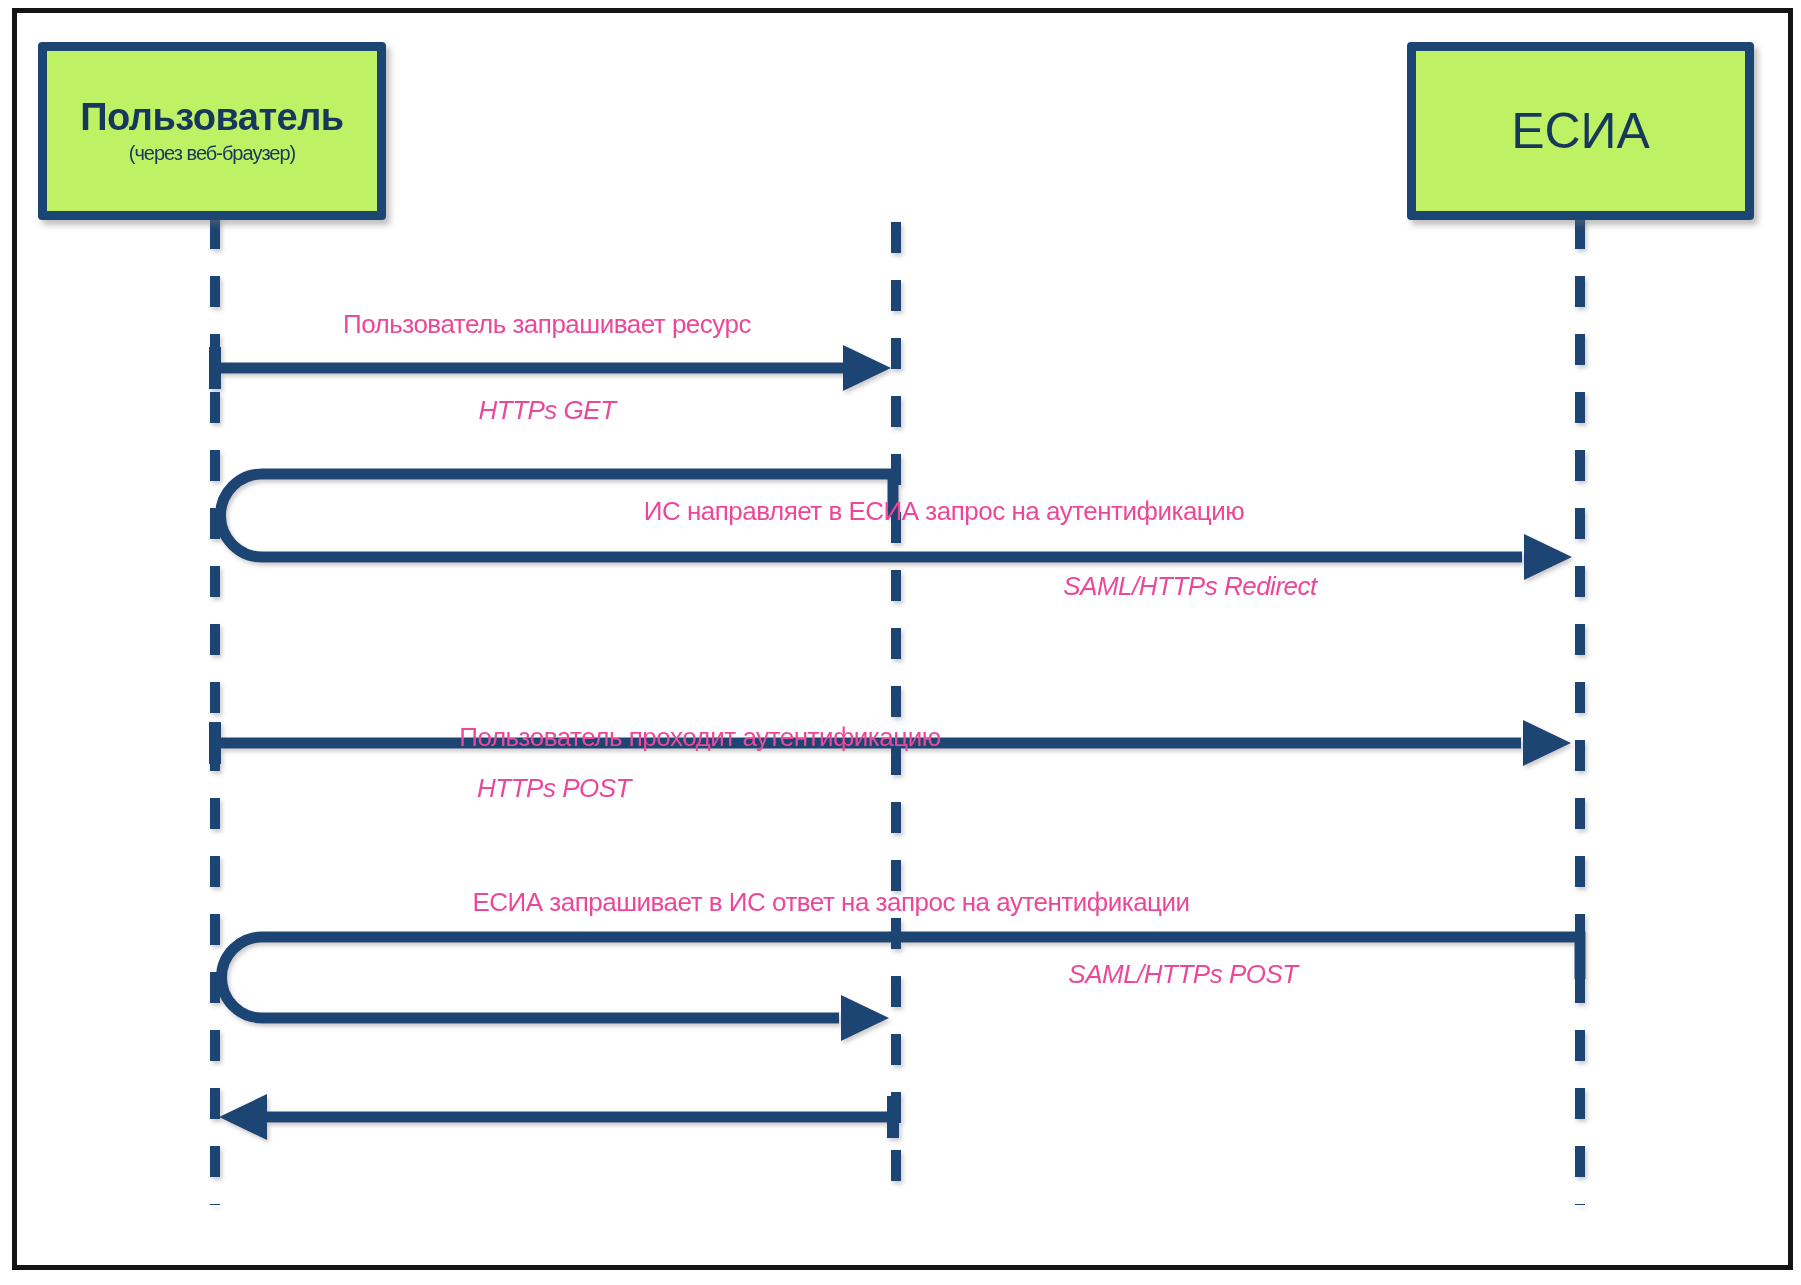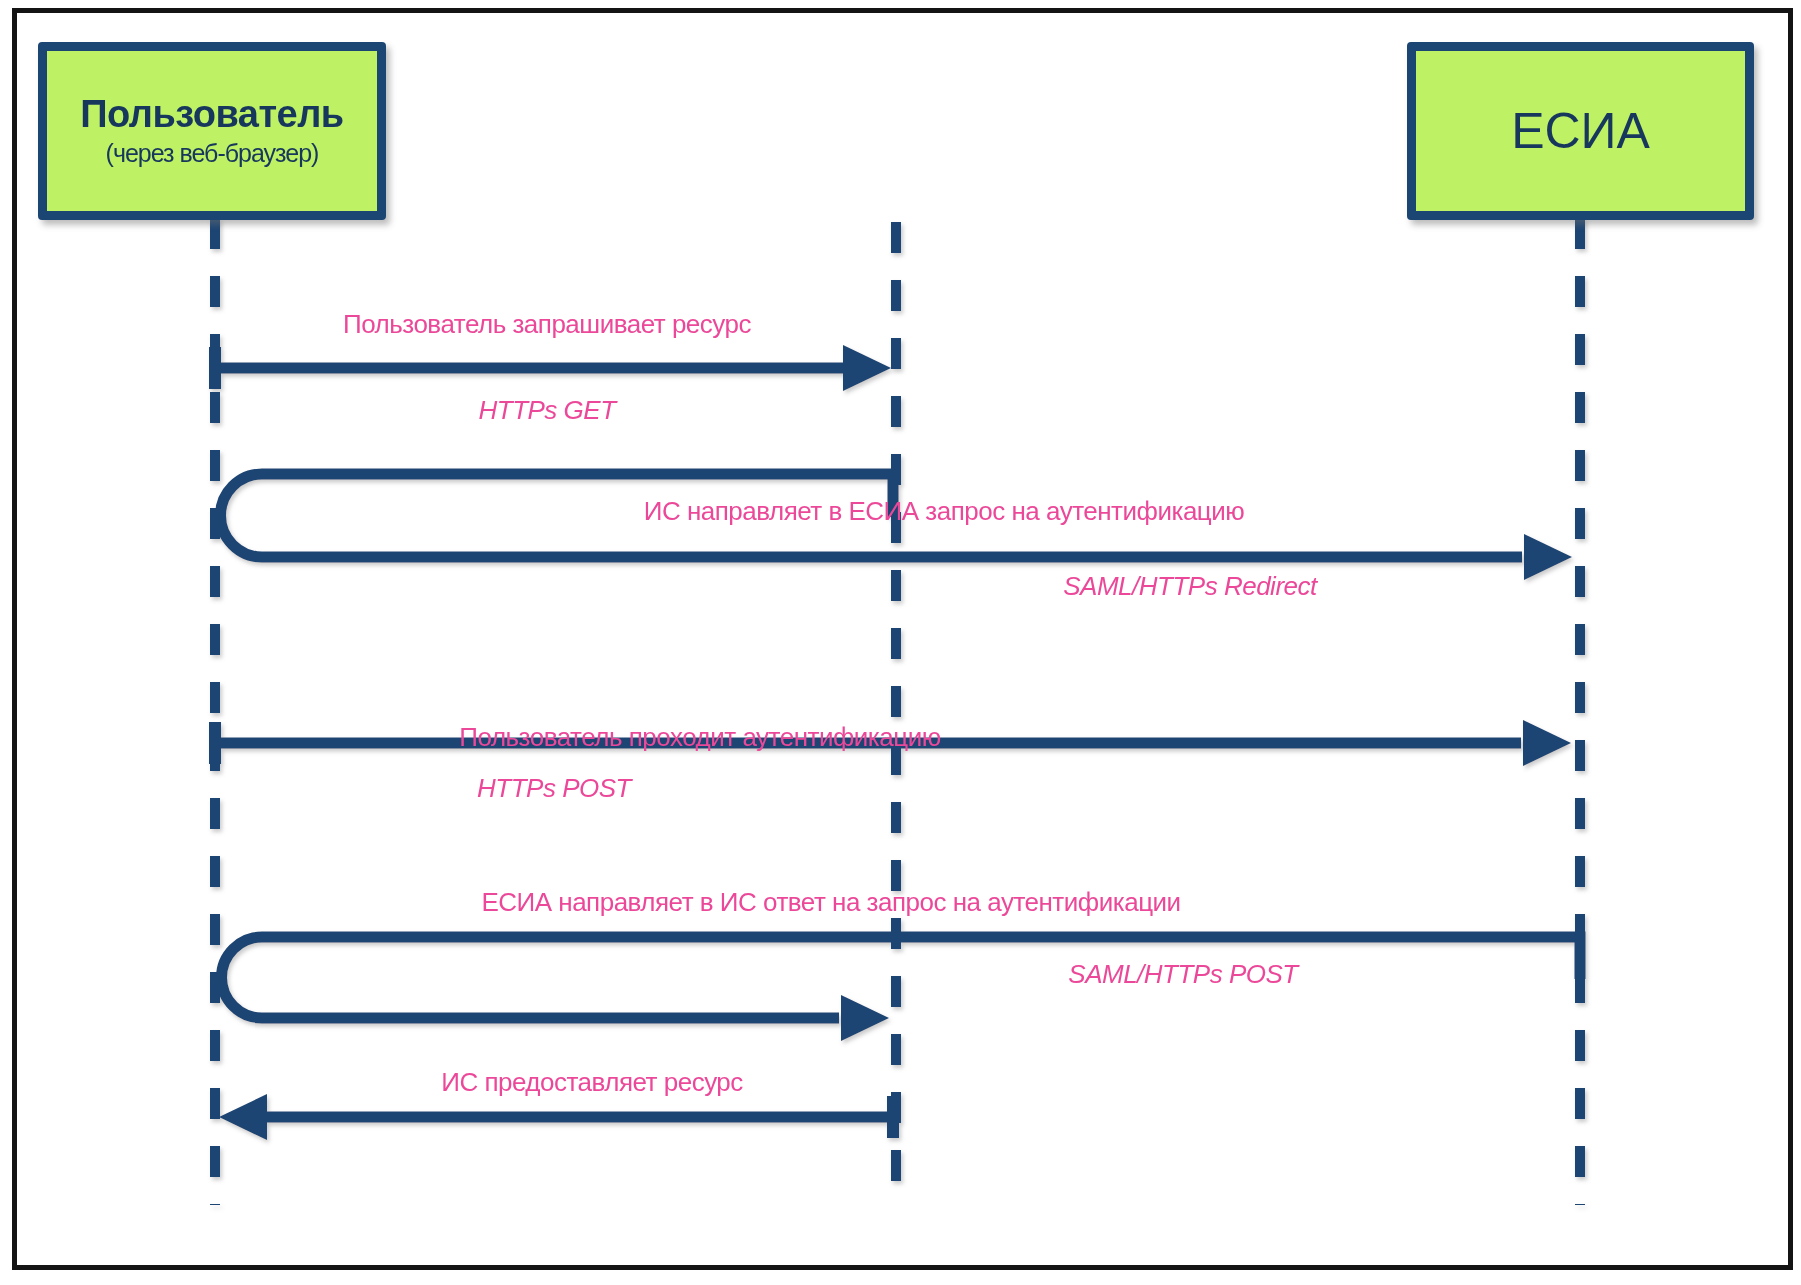--- a/index.html
+++ b/index.html
@@ -56,21 +56,21 @@
     letter-spacing: -0.5px;
     line-height: 1.1;
   }
   .actor-title.big {
     font-size: 50px;
     font-weight: normal;
     letter-spacing: 0;
   }
   .actor-subtitle {
     color: #17375d;
-    font-size: 25px;
+    font-size: 20px;
     letter-spacing: -1px;
     line-height: 1.2;
     margin-top: 2px;
   }
   .msg-label {
     position: absolute;
     transform: translateX(-50%);
     white-space: nowrap;
     color: #ec4899;
     font-size: 26px;
@@ -133,18 +133,17 @@
 
   <div class="msg-label" style="left:547px; top:310px;">Пользователь запрашивает ресурс</div>
   <div class="msg-label proto" style="left:547px; top:396px;">HTTPs GET</div>
 
   <div class="msg-label" style="left:944px; top:497px;text-align:right;">ИС направляет в ЕСИА запрос на аутентификацию</div>
   <div class="msg-label proto" style="left:1190px; top:572px;font-style:italic;">SAML/HTTPs Redirect</div>
 
   <div class="msg-label" style="left:700px; top:700px;margin-top:23px;">Пользователь проходит аутентификацию</div>
   <div class="msg-label proto" style="left:554px; top:774px;">HTTPs POST</div>
 
-  <div class="msg-label" style="left:831px; top:888px;">ЕСИА направляет в ИС ответ на запрос на аутентификации</div>
+  <div class="msg-label" style="left:831px; top:888px;">ЕСИА запрашивает в ИС ответ на запрос на аутентификации</div>
   <div class="msg-label proto" style="left:1183px; top:960px;">SAML/HTTPs POST</div>
 
-  <div class="msg-label" style="left:592px; top:1068px;">ИС предоставляет ресурс</div>
 
 </div>
 
 </body></html>

